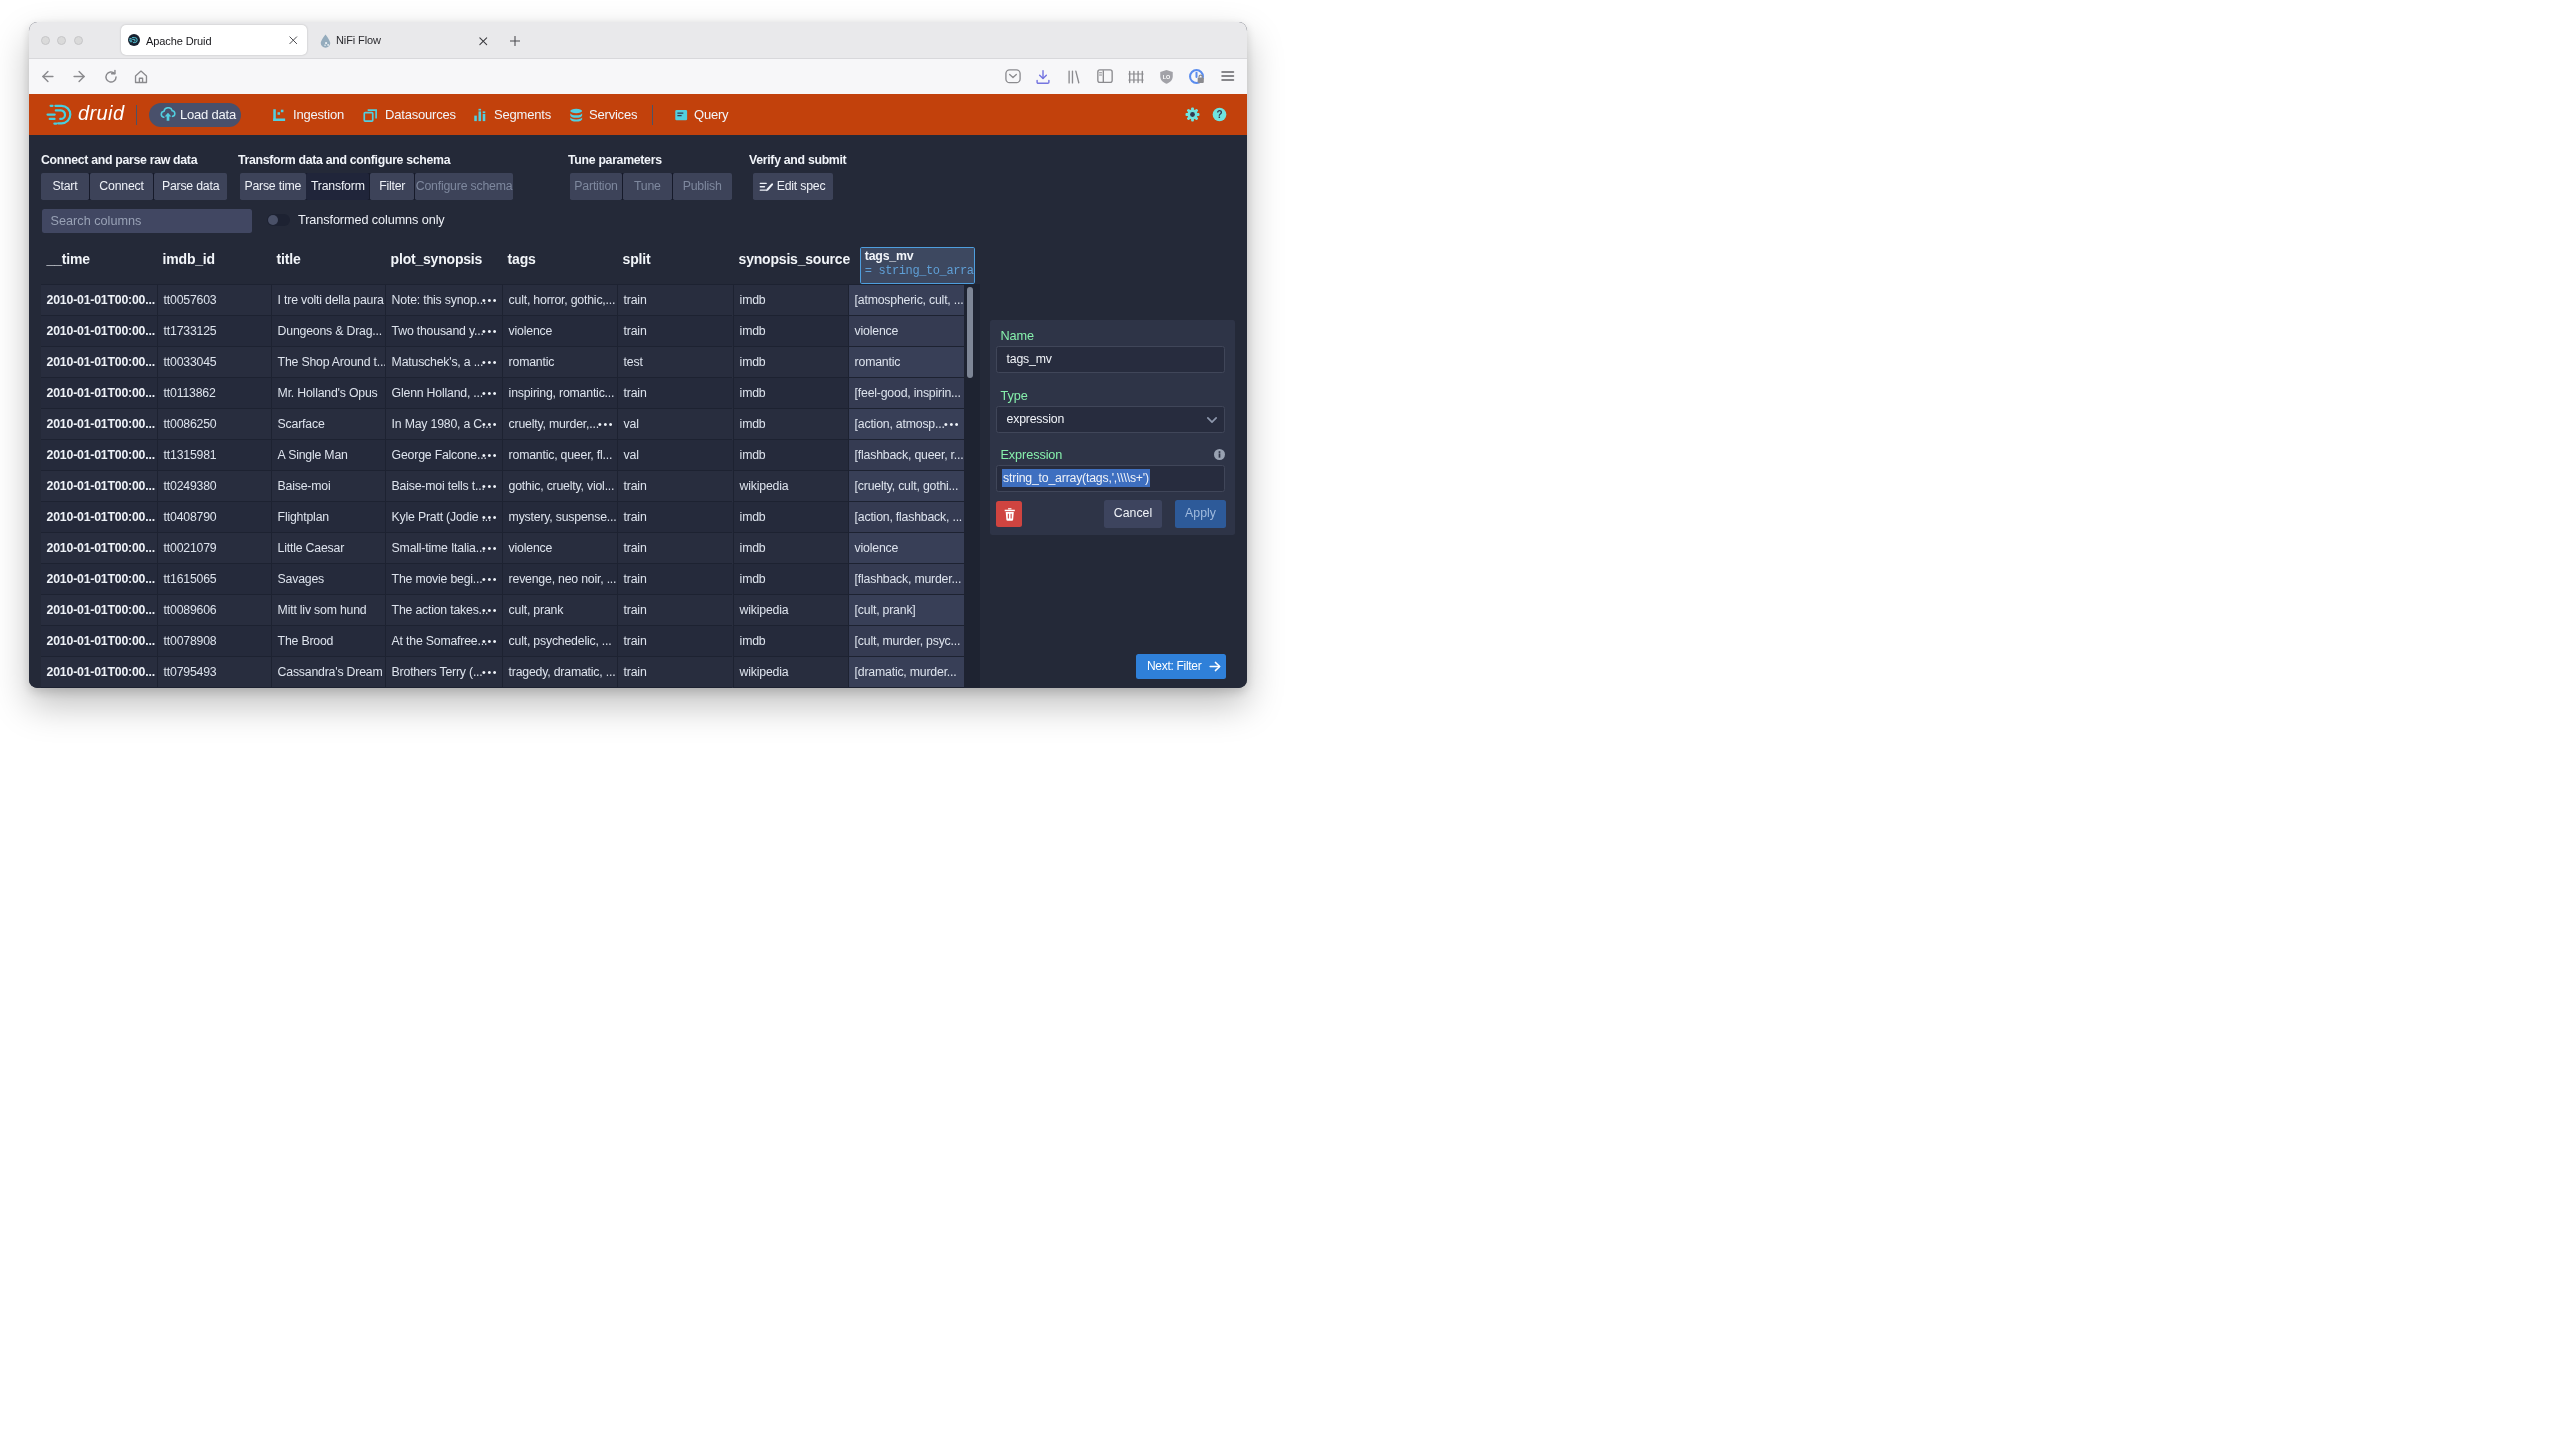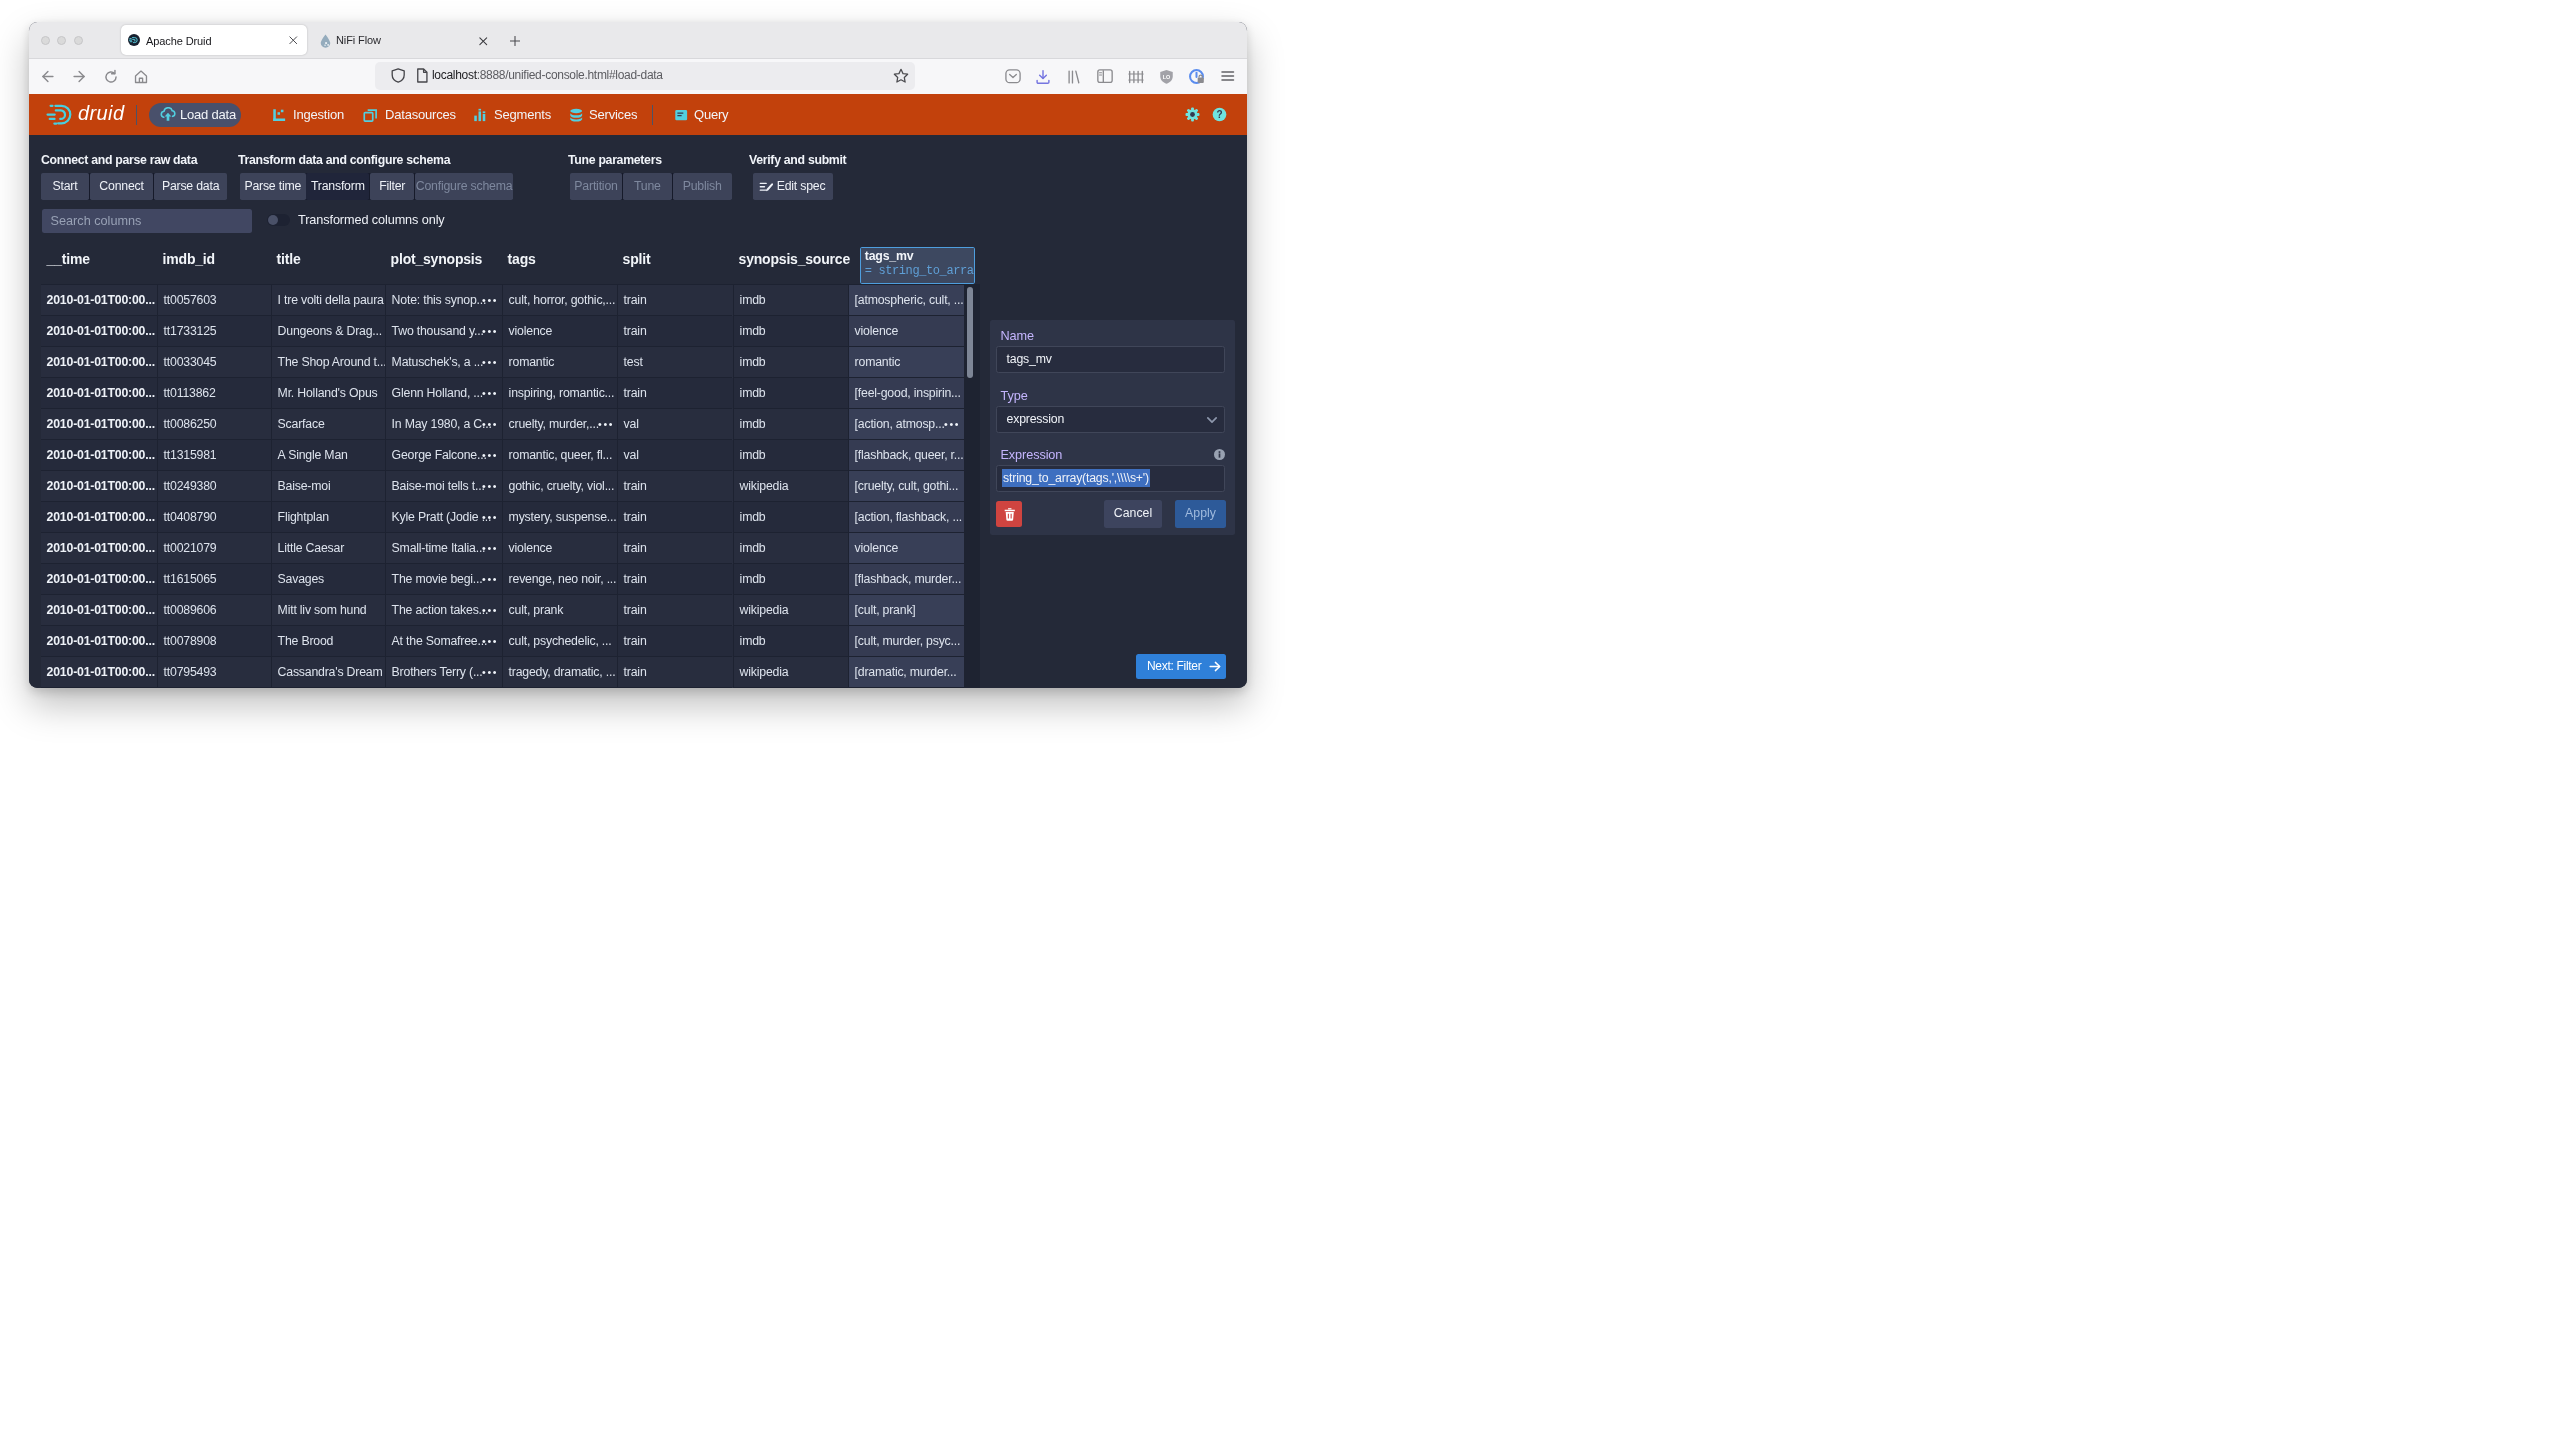--- a/index.html
+++ b/index.html
@@ -61,21 +61,21 @@
 .c6 { left:692px; width:115px; }
 .c7 { left:807px; width:116px; }
 .row.odd .c7 { background:#383f57; }
 .row.even .c7 { background:#353b52; }
 #sbtrack { position:absolute; left:923px; top:40px; width:16.6px; height:404px; background:#1e2331; }
 #sbthumb { position:absolute; left:926px; top:43px; width:6px; height:91px; border-radius:3px; background:#7d8595; }
 
 #callout { position:absolute; left:961px; top:114px; width:245px; height:99px; background:#2e3447; border-radius:2.5px; color:#e8edf4; font-size:12.3px; letter-spacing:-0.2px; line-height:15.5px; padding:10px 6.8px 0 9.7px; }
 #callout a { color:#5291dc; text-decoration:none; }
 #form { position:absolute; left:961px; top:226px; width:245px; height:215px; background:#2e3447; border-radius:2.5px; }
-#form .label { position:absolute; left:10.5px; color:#c4b5fd; font-size:12.7px; letter-spacing:-0.1px; }
+#form .label { position:absolute; left:10.5px; color:#86efac; font-size:12.7px; letter-spacing:-0.1px; }
 #form .input { position:absolute; left:6.3px; width:229px; height:27px; background:#272c3e; border:0.8px solid #404659; border-radius:2.5px; color:#f0f3f8; font-size:12.3px; letter-spacing:-0.2px; line-height:24.5px; padding-left:9.3px; }
 #trash { position:absolute; left:6.3px; top:181px; width:26px; height:26px; background:#cf4440; border-radius:2.5px; }
 #cancel { position:absolute; left:114px; top:180px; width:58px; height:27.5px; background:#3d445e; border-radius:2.5px; color:#f0f3f8; font-size:12.3px; text-align:center; line-height:27.5px; }
 #apply { position:absolute; left:185px; top:180px; width:51px; height:27.5px; background:#2d5a99; border-radius:2.5px; color:#9fbade; font-size:12.3px; text-align:center; line-height:27.5px; }
 #nextbtn { position:absolute; left:1107px; top:560px; width:90px; height:25px; background:#2f80d9; border-radius:2.5px; color:#fff; font-size:12px; letter-spacing:-0.3px; line-height:25px; }
 </style>
 </head>
 <body>
 <div id="win">
 
@@ -143,33 +143,20 @@
           <path d="M15.5,9.5 a6,6 0 1 1 -1.8,-4.3"></path>
           <path d="M14.2,1.6 V5.6 H10.2" stroke-linejoin="round"></path>
         </g>
       </svg>
     <svg class="tbi" style="left:104px;top:9.6px;" width="16" height="16" viewBox="0 0 19 19">
         <g fill="none" stroke="#8a8a8e" stroke-width="1.6" stroke-linejoin="round">
           <path d="M3,8.2 L9.5,2.5 L16,8.2 V16 H3 Z"></path>
           <path d="M7.6,16 V11 h3.8 V16"></path>
         </g>
       </svg>
-    <div id="urlbox">
-      <svg class="tbi" style="left:15.6px;top:6.8px;" width="14.4" height="15" viewBox="0 0 17 18">
-          <path d="M8.5,1 L15.7,3.4 V8.4 c0,4.4-3,7.1-7.2,8.6 C4.3,15.5 1.3,12.8 1.3,8.4 V3.4 Z" fill="none" stroke="#46464b" stroke-width="1.6" stroke-linejoin="round"></path>
-        </svg>
-      <svg class="tbi" style="left:41px;top:6.3px;" width="12.7" height="15" viewBox="0 0 15 18">
-          <path d="M2,1.2 H9 L13,5.2 V16.8 H2 Z" fill="none" stroke="#46464b" stroke-width="1.6" stroke-linejoin="round"></path>
-          <path d="M9,1.2 V5.2 H13" fill="none" stroke="#46464b" stroke-width="1.6" stroke-linejoin="round"></path>
-        </svg>
-      <div id="urltext"><b>localhost</b>:8888/unified-console.html#load-data</div>
-      <svg class="tbi" style="left:518px;top:6px;" width="16" height="16" viewBox="0 0 19 19">
-          <path d="M9.5,1.6 L11.9,6.7 L17.4,7.4 L13.4,11.2 L14.4,16.7 L9.5,14 L4.6,16.7 L5.6,11.2 L1.6,7.4 L7.1,6.7 Z" fill="none" stroke="#4c4c50" stroke-width="1.5" stroke-linejoin="round"></path>
-        </svg>
-    </div>
     <svg class="tbi" style="left:976px;top:10px;" width="16" height="15" viewBox="0 0 19 18">
         <rect x="1" y="1" width="17" height="15.4" rx="4.5" fill="none" stroke="#8b8b8f" stroke-width="1.6"></rect>
         <path d="M5.5,6.5 L9.5,10.2 L13.5,6.5" fill="none" stroke="#8b8b8f" stroke-width="1.6" stroke-linecap="round" stroke-linejoin="round"></path>
       </svg>
     <svg class="tbi" style="left:1006px;top:9.6px;" width="16" height="16" viewBox="0 0 19 19">
         <g fill="none" stroke="#7575e0" stroke-width="1.7" stroke-linecap="round" stroke-linejoin="round">
           <path d="M9.5,2 V11"></path>
           <path d="M5.5,7.5 L9.5,11.4 L13.5,7.5"></path>
           <path d="M2.5,13.5 V15.7 a1.3,1.3 0 0 0 1.3,1.3 H15.2 a1.3,1.3 0 0 0 1.3,-1.3 V13.5"></path>
         </g>

